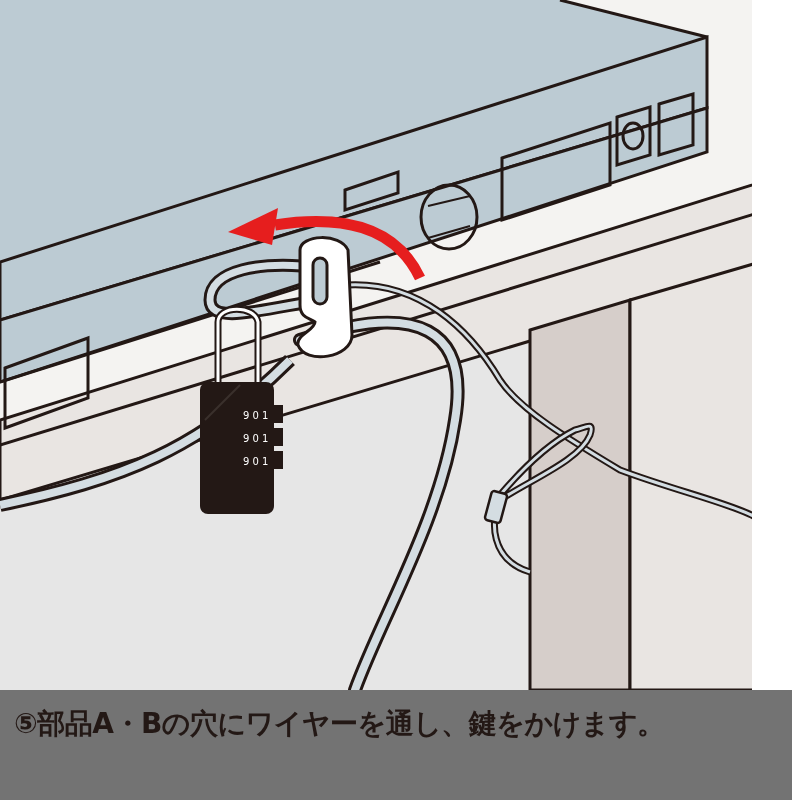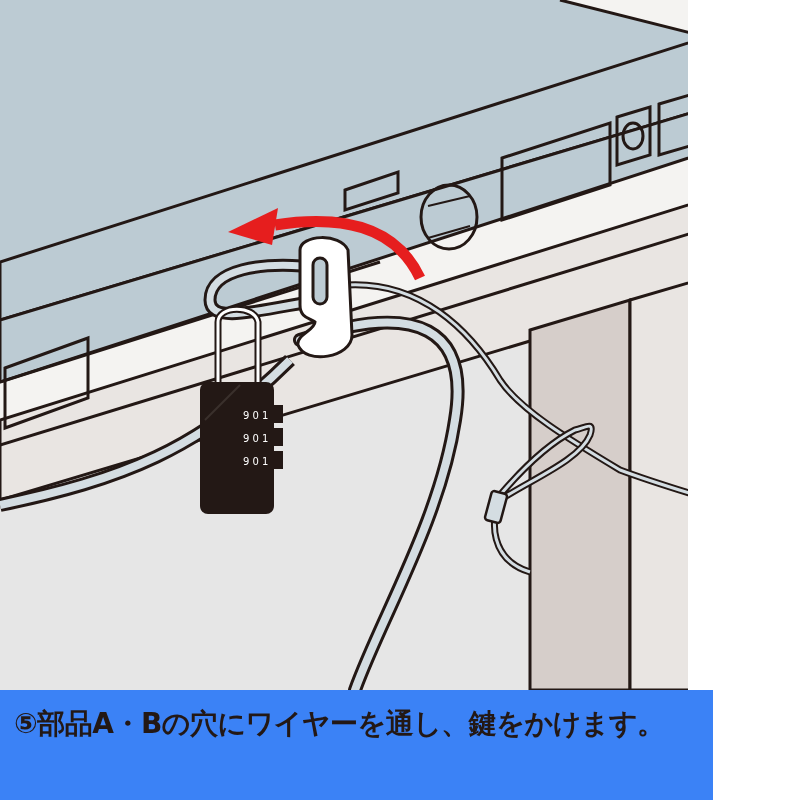--- a/index.html
+++ b/index.html
@@ -1,19 +1,19 @@
 <!DOCTYPE html>
 <html><head>
 <meta charset="utf-8">
 <style>
   html, body { margin: 0; padding: 0; background: #ffffff; }
   body { width: 800px; height: 800px; overflow: hidden; position: relative; font-family: "DejaVu Sans", sans-serif; }
-  .illustration { position: absolute; left: 0; top: 0; width: 688px; height: 690px; overflow: hidden; background: #e6e6e6; }
+  .illustration { position: absolute; left: 0; top: 0; width: 752px; height: 690px; overflow: hidden; background: #e6e6e6; }
   .illustration svg { display: block; }
-  .caption-area { position: absolute; left: 0; top: 690px; width: 713px; height: 110px; background: #3b82f6; }
+  .caption-area { position: absolute; left: 0; top: 690px; width: 792px; height: 110px; background: #737373; }
   .caption { position: absolute; left: 14px; top: 14px; font-size: 28px; font-weight: bold; color: #231815; letter-spacing: -0.5px; white-space: nowrap; line-height: 40px; }
   .dial-text { font-family: "DejaVu Sans", sans-serif; font-size: 10px; fill: #ffffff; }
 </style>
 </head>
 <body>
 
 <div class="illustration">
   <svg width="800" height="690" viewBox="0 0 800 690" xmlns="http://www.w3.org/2000/svg">
 
     <rect x="0" y="0" width="800" height="690" fill="#e6e6e6"></rect>

